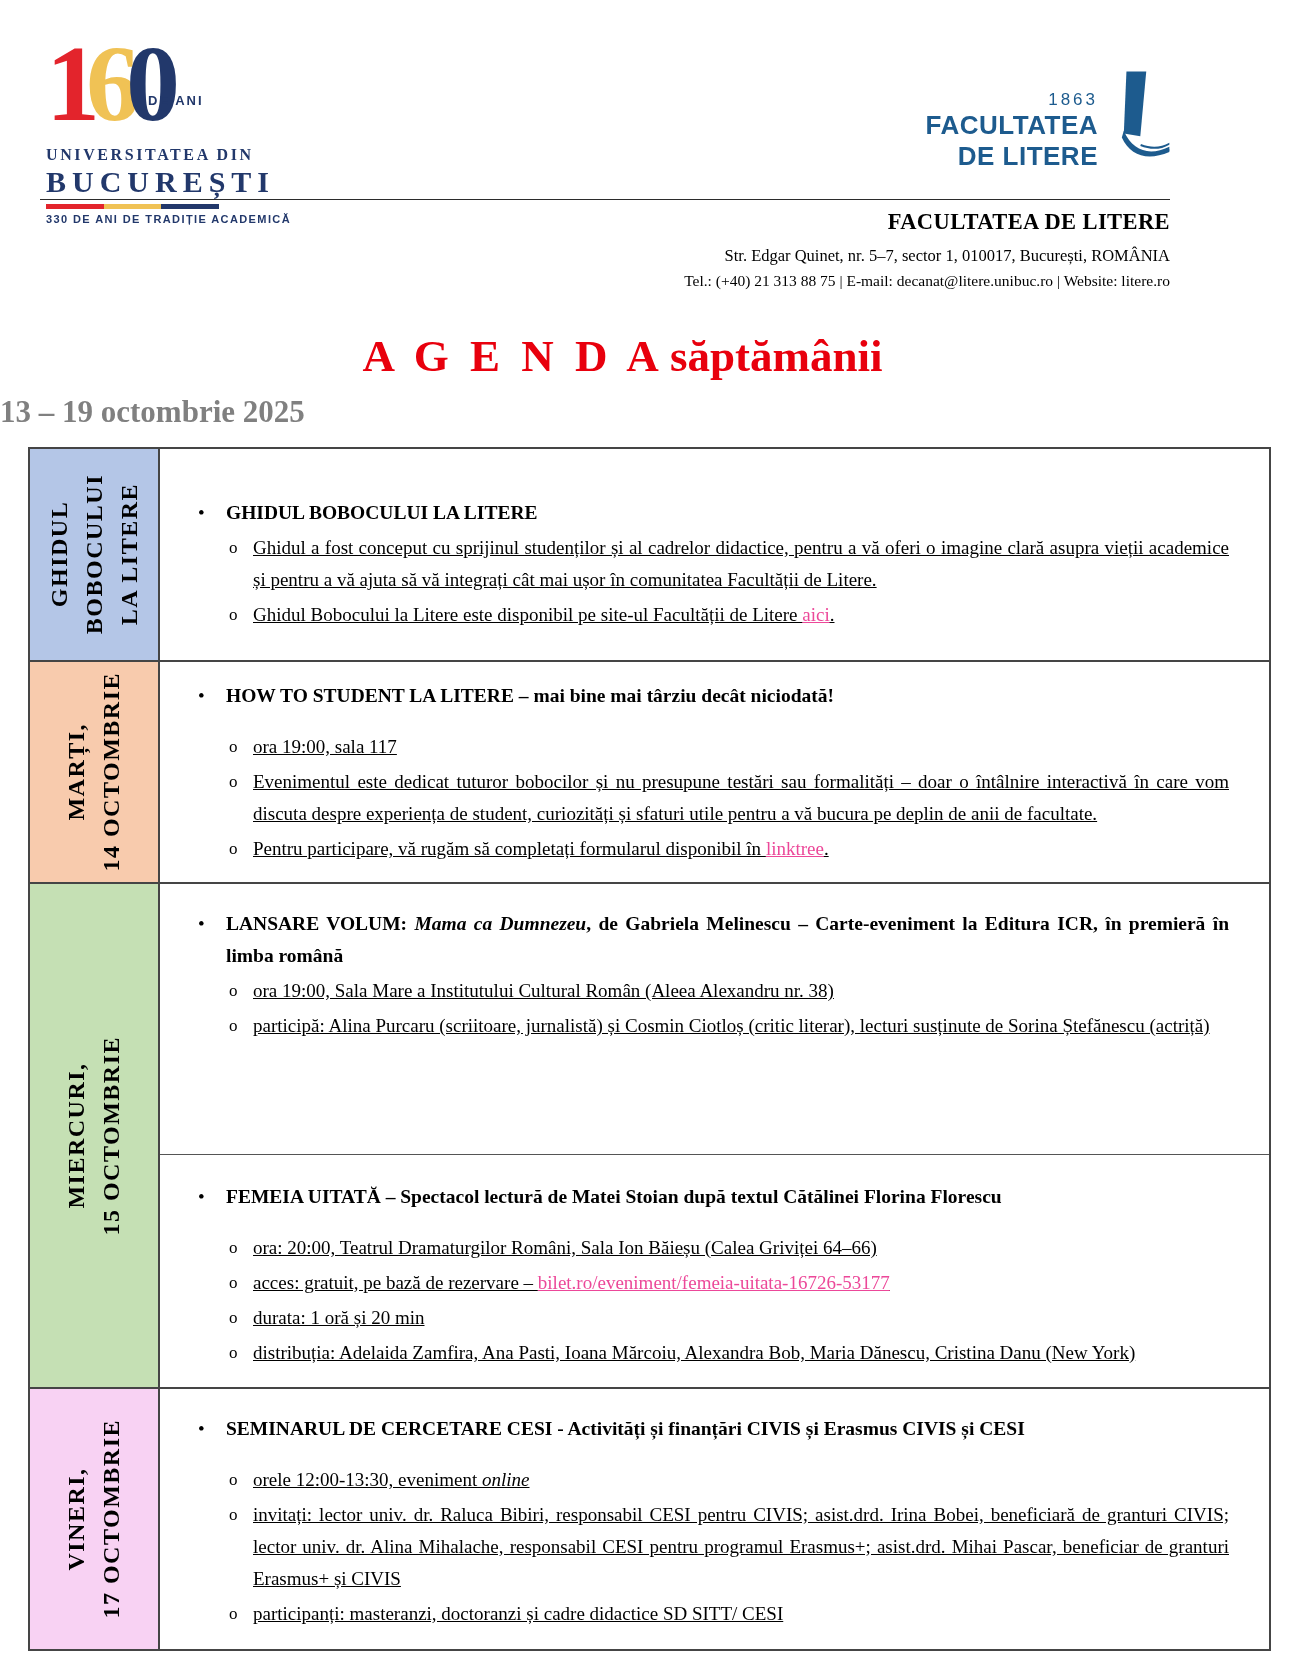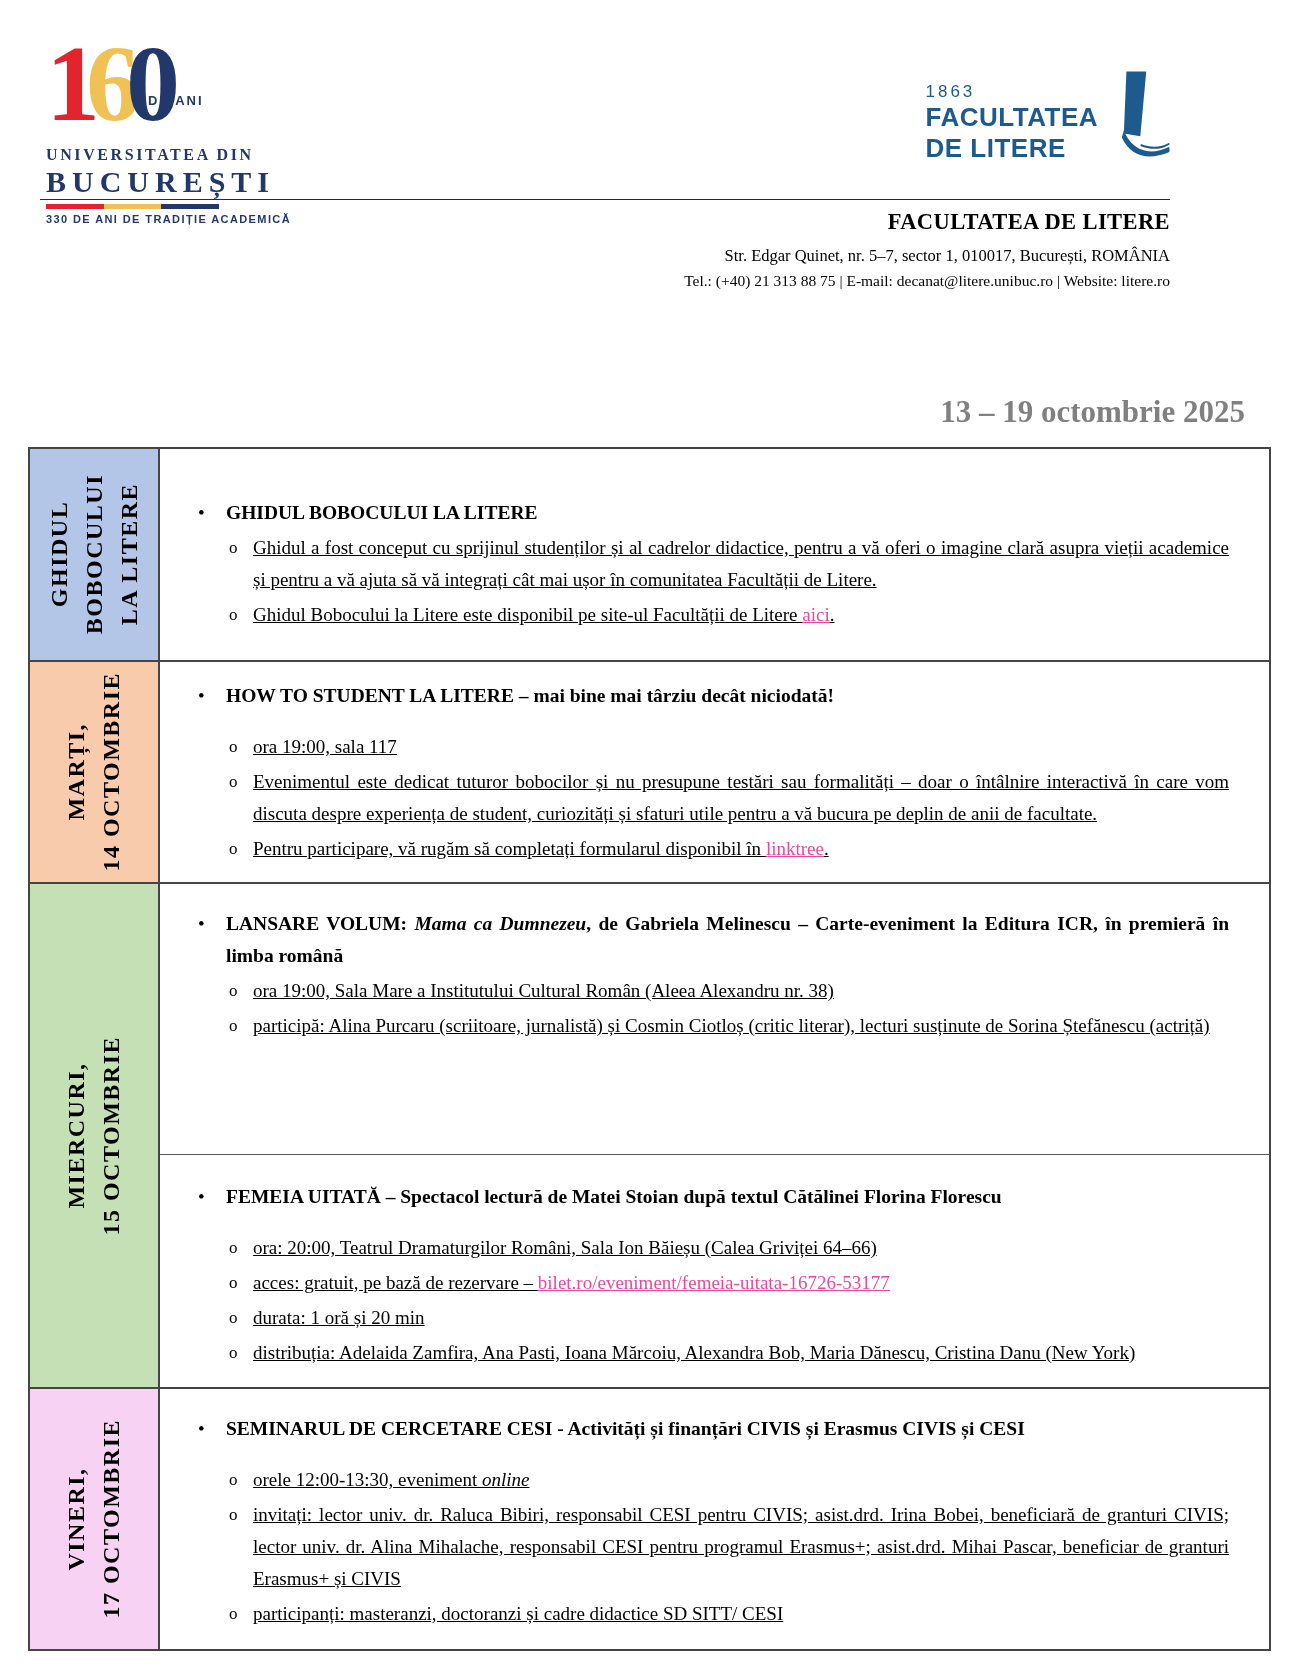--- a/index.html
+++ b/index.html
@@ -20,36 +20,36 @@
   .tricolor span{flex:1;}
   .tc-red{background:#e3242c;}
   .tc-gold{background:#f0c255;}
   .tc-navy{background:#22386b;}
   .tagline{color:#22386b;font-family:"Liberation Sans",sans-serif;font-size:11px;
            font-weight:bold;letter-spacing:1.4px;white-space:nowrap;}
 
   
   .logo-right{position:absolute;right:128px;top:70px;display:flex;align-items:flex-start;
               color:#1d5b8e;font-family:"Liberation Sans",sans-serif;}
-  .lr-text{text-align:left;margin-top:12px;}
+  .lr-text{text-align:right;margin-top:20px;}
   .l1863{font-size:17px;letter-spacing:3px;font-weight:400;}
   .lfac{font-size:26px;font-weight:bold;line-height:1.2;letter-spacing:0.5px;}
   .lr-svg{margin-left:6px;}
 
   
   .rule{position:absolute;left:40px;right:128px;top:199px;border-top:1.6px solid #2b2b2b;}
   .fac-name{position:absolute;right:128px;top:209px;font-size:22.5px;font-weight:bold;letter-spacing:0.4px;}
   .addr{position:absolute;right:128px;top:246px;font-size:16.5px;}
   .contact{position:absolute;right:128px;top:272px;font-size:15.5px;}
 
   
   .title{position:absolute;left:0;top:330px;width:1245px;text-align:center;
          color:#e8000d;font-size:45px;font-weight:bold;}
   .title .caps{word-spacing:10px;}
-  .subtitle{position:absolute;left:0;top:394px;width:1245px;text-align:right;
+  .subtitle{position:absolute;left:0;top:394px;width:1245px;text-align:left;
             color:#808080;font-size:31px;font-weight:bold;}
 
   
   .agenda{position:absolute;left:28px;top:447px;width:1243px;border:2px solid #454545;box-sizing:border-box;}
   .agenda-row{display:flex;}
   .agenda-row + .agenda-row{border-top:2px solid #454545;}
   .row-label{flex:0 0 130px;width:130px;border-right:2px solid #454545;
              display:flex;align-items:center;justify-content:center;box-sizing:border-box;}
   .vertical-text{writing-mode:vertical-rl;transform:rotate(180deg);white-space:pre-line;
                  font-weight:bold;font-size:24px;letter-spacing:1.5px;line-height:1.45;text-align:center;}
@@ -108,20 +108,21 @@
       <path d="M56 112 C 72 118, 86 117, 99 110 L99 113 C 86 121, 70 121, 55 115 Z" fill="#1d5b8e"></path>
       <path d="M60 122 C 74 127, 88 126, 99 120 L99 122 C 88 129, 73 130, 59 125 Z" fill="#1d5b8e"></path>
     </svg>
   </div>
 
   <div class="rule"></div>
   <div class="fac-name">FACULTATEA DE LITERE</div>
   <div class="addr">Str. Edgar Quinet, nr. 5–7, sector 1, 010017, București, ROMÂNIA</div>
   <div class="contact">Tel.: (+40) 21 313 88 75 | E-mail: decanat@litere.unibuc.ro | Website: litere.ro</div>
 
+  <div class="title"><span class="caps">A G E N D A</span> <span>săptămânii</span></div>
   <div class="subtitle">13 – 19 octombrie 2025</div>
 
   <div class="agenda">
       <div class="agenda-row">
         <div class="row-label" style="background-color: rgb(180, 198, 231);">
           <span class="vertical-text">GHIDUL
 BOBOCULUI
 LA LITERE</span>
         </div>
         <div class="row-content">

